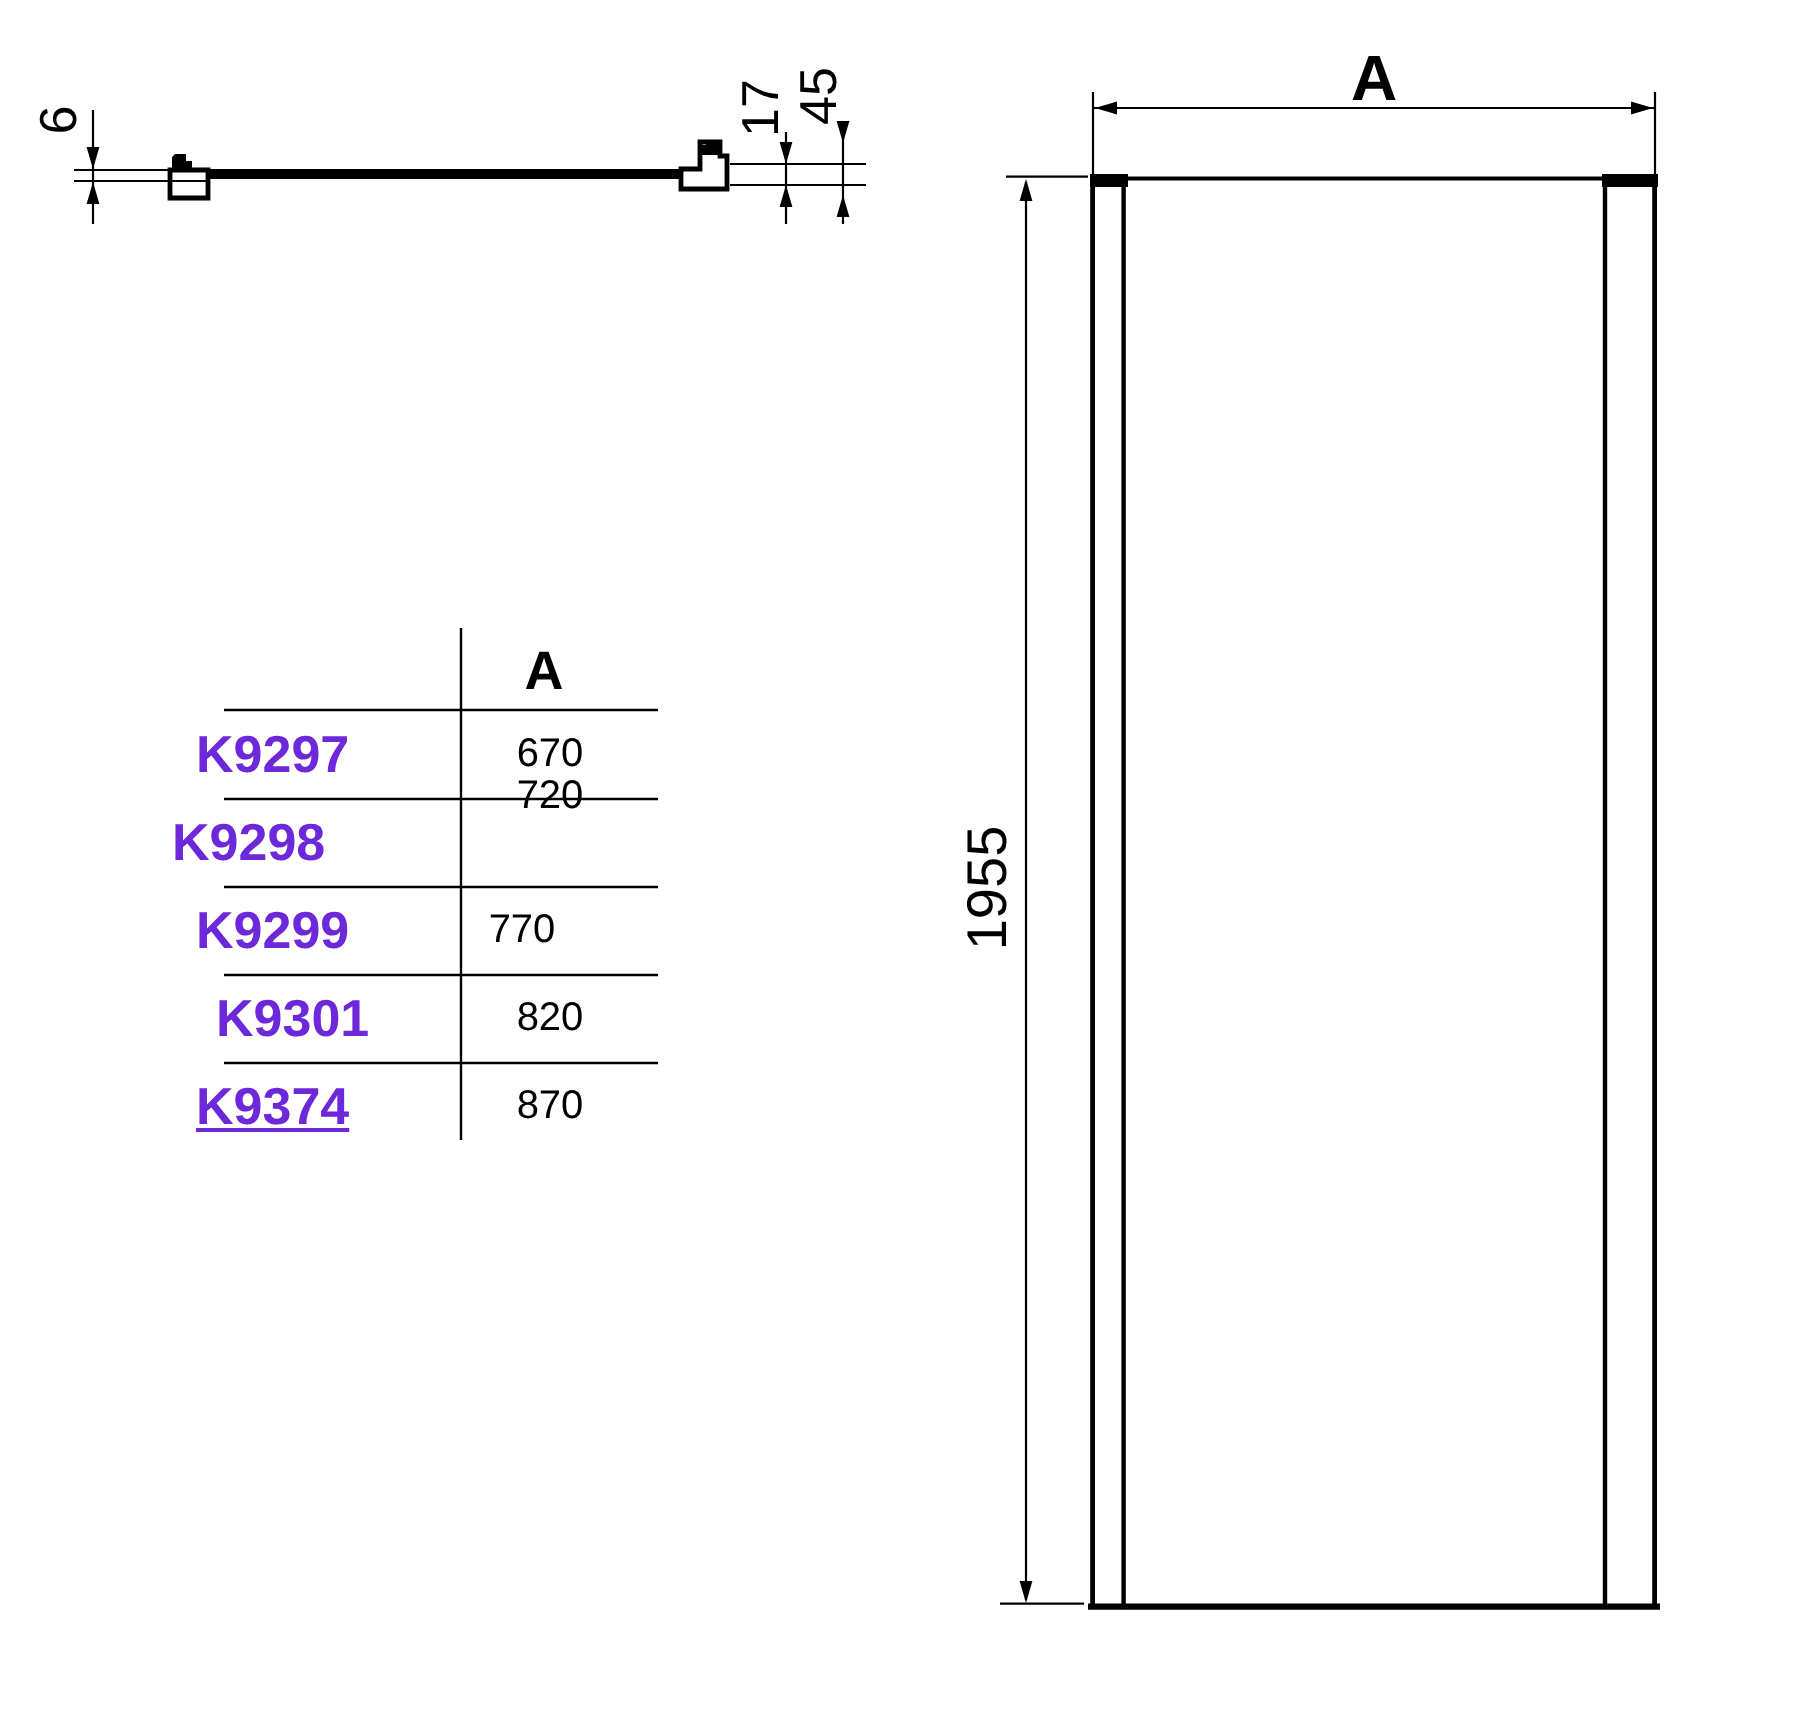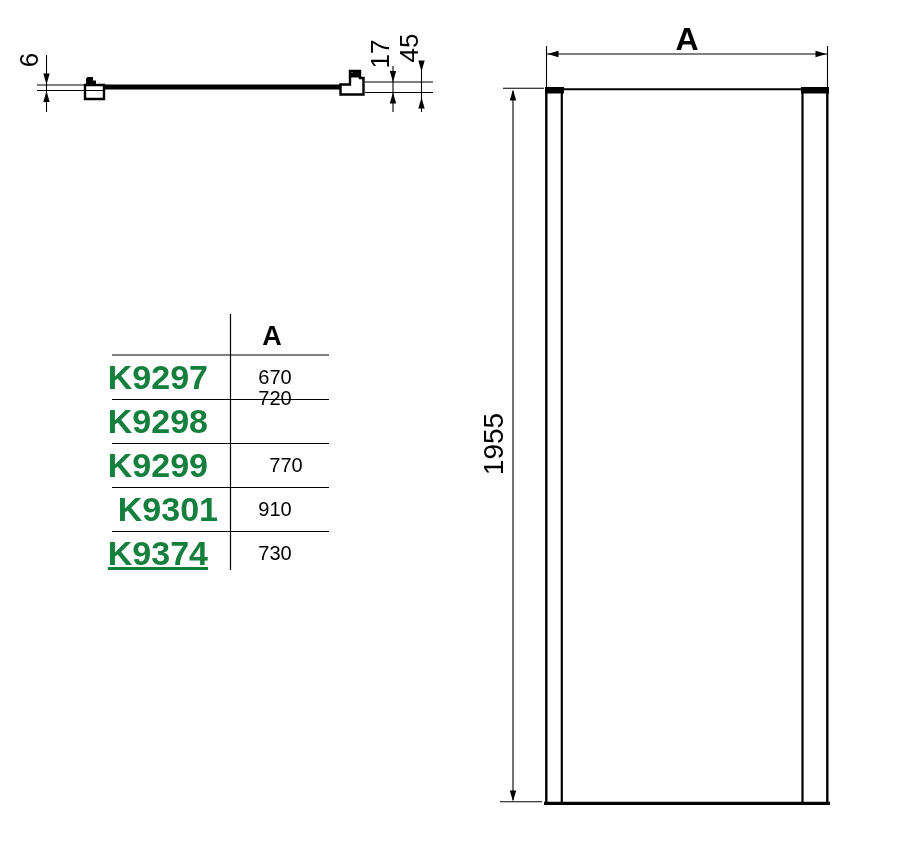--- a/index.html
+++ b/index.html
@@ -35,25 +35,25 @@
     line-height: 1;
     color: #000;
   }
   .dim-num { font-size: 26px; font-weight: 400; }
   .dim-1955 { font-size: 28px; font-weight: 400; }
   .big-a { font-size: 32px; font-weight: 700; }
   .tbl-header { font-size: 27px; font-weight: 700; }
   .tbl-code {
     position: absolute;
     width: 110px;
-    text-align: right;
-    font-size: 34px;
+    text-align: left;
+    font-size: 26px;
     font-weight: 700;
     line-height: 28px;
-    color: #15803d;
+    color: #6d28d9;
   }
   .tbl-val {
     position: absolute;
     width: 90px;
     text-align: center;
     font-size: 20px;
     font-weight: 400;
     line-height: 28px;
     color: #000;
   }
@@ -141,32 +141,32 @@
   <div class="rlbl dim-1955" style="left:494px; top:444px;">1955</div>
 
   <div class="lbl tbl-header" style="left:272px; top:336px;">A</div>
 
   <div>
     <div class="tbl-code" style="left:98px; top:363px;">K9297</div>
     <div class="tbl-val" style="left:230px; top:363px;">670</div>
   </div>
 
   <div>
-    <div class="tbl-code" style="left:98px; top:407px;">K9298</div>
+    <div class="tbl-code" style="left:86px; top:407px;">K9298</div>
     <div class="tbl-val" style="left:230px; top:384px;">720</div>
   </div>
 
   <div>
     <div class="tbl-code" style="left:98px; top:451px;">K9299</div>
-    <div class="tbl-val" style="left:241px; top:451px;">770</div>
+    <div class="tbl-val" style="left:216px; top:451px;">770</div>
   </div>
 
   <div>
     <div class="tbl-code" style="left:108px; top:495px;">K9301</div>
-    <div class="tbl-val" style="left:230px; top:495px;">910</div>
+    <div class="tbl-val" style="left:230px; top:495px;">820</div>
   </div>
 
   <div>
     <div class="tbl-code" style="left:98px; top:539px;text-decoration:underline;">K9374</div>
-    <div class="tbl-val" style="left:230px; top:539px;">730</div>
+    <div class="tbl-val" style="left:230px; top:539px;">870</div>
   </div>
 
 </div>
 
 </body></html>

